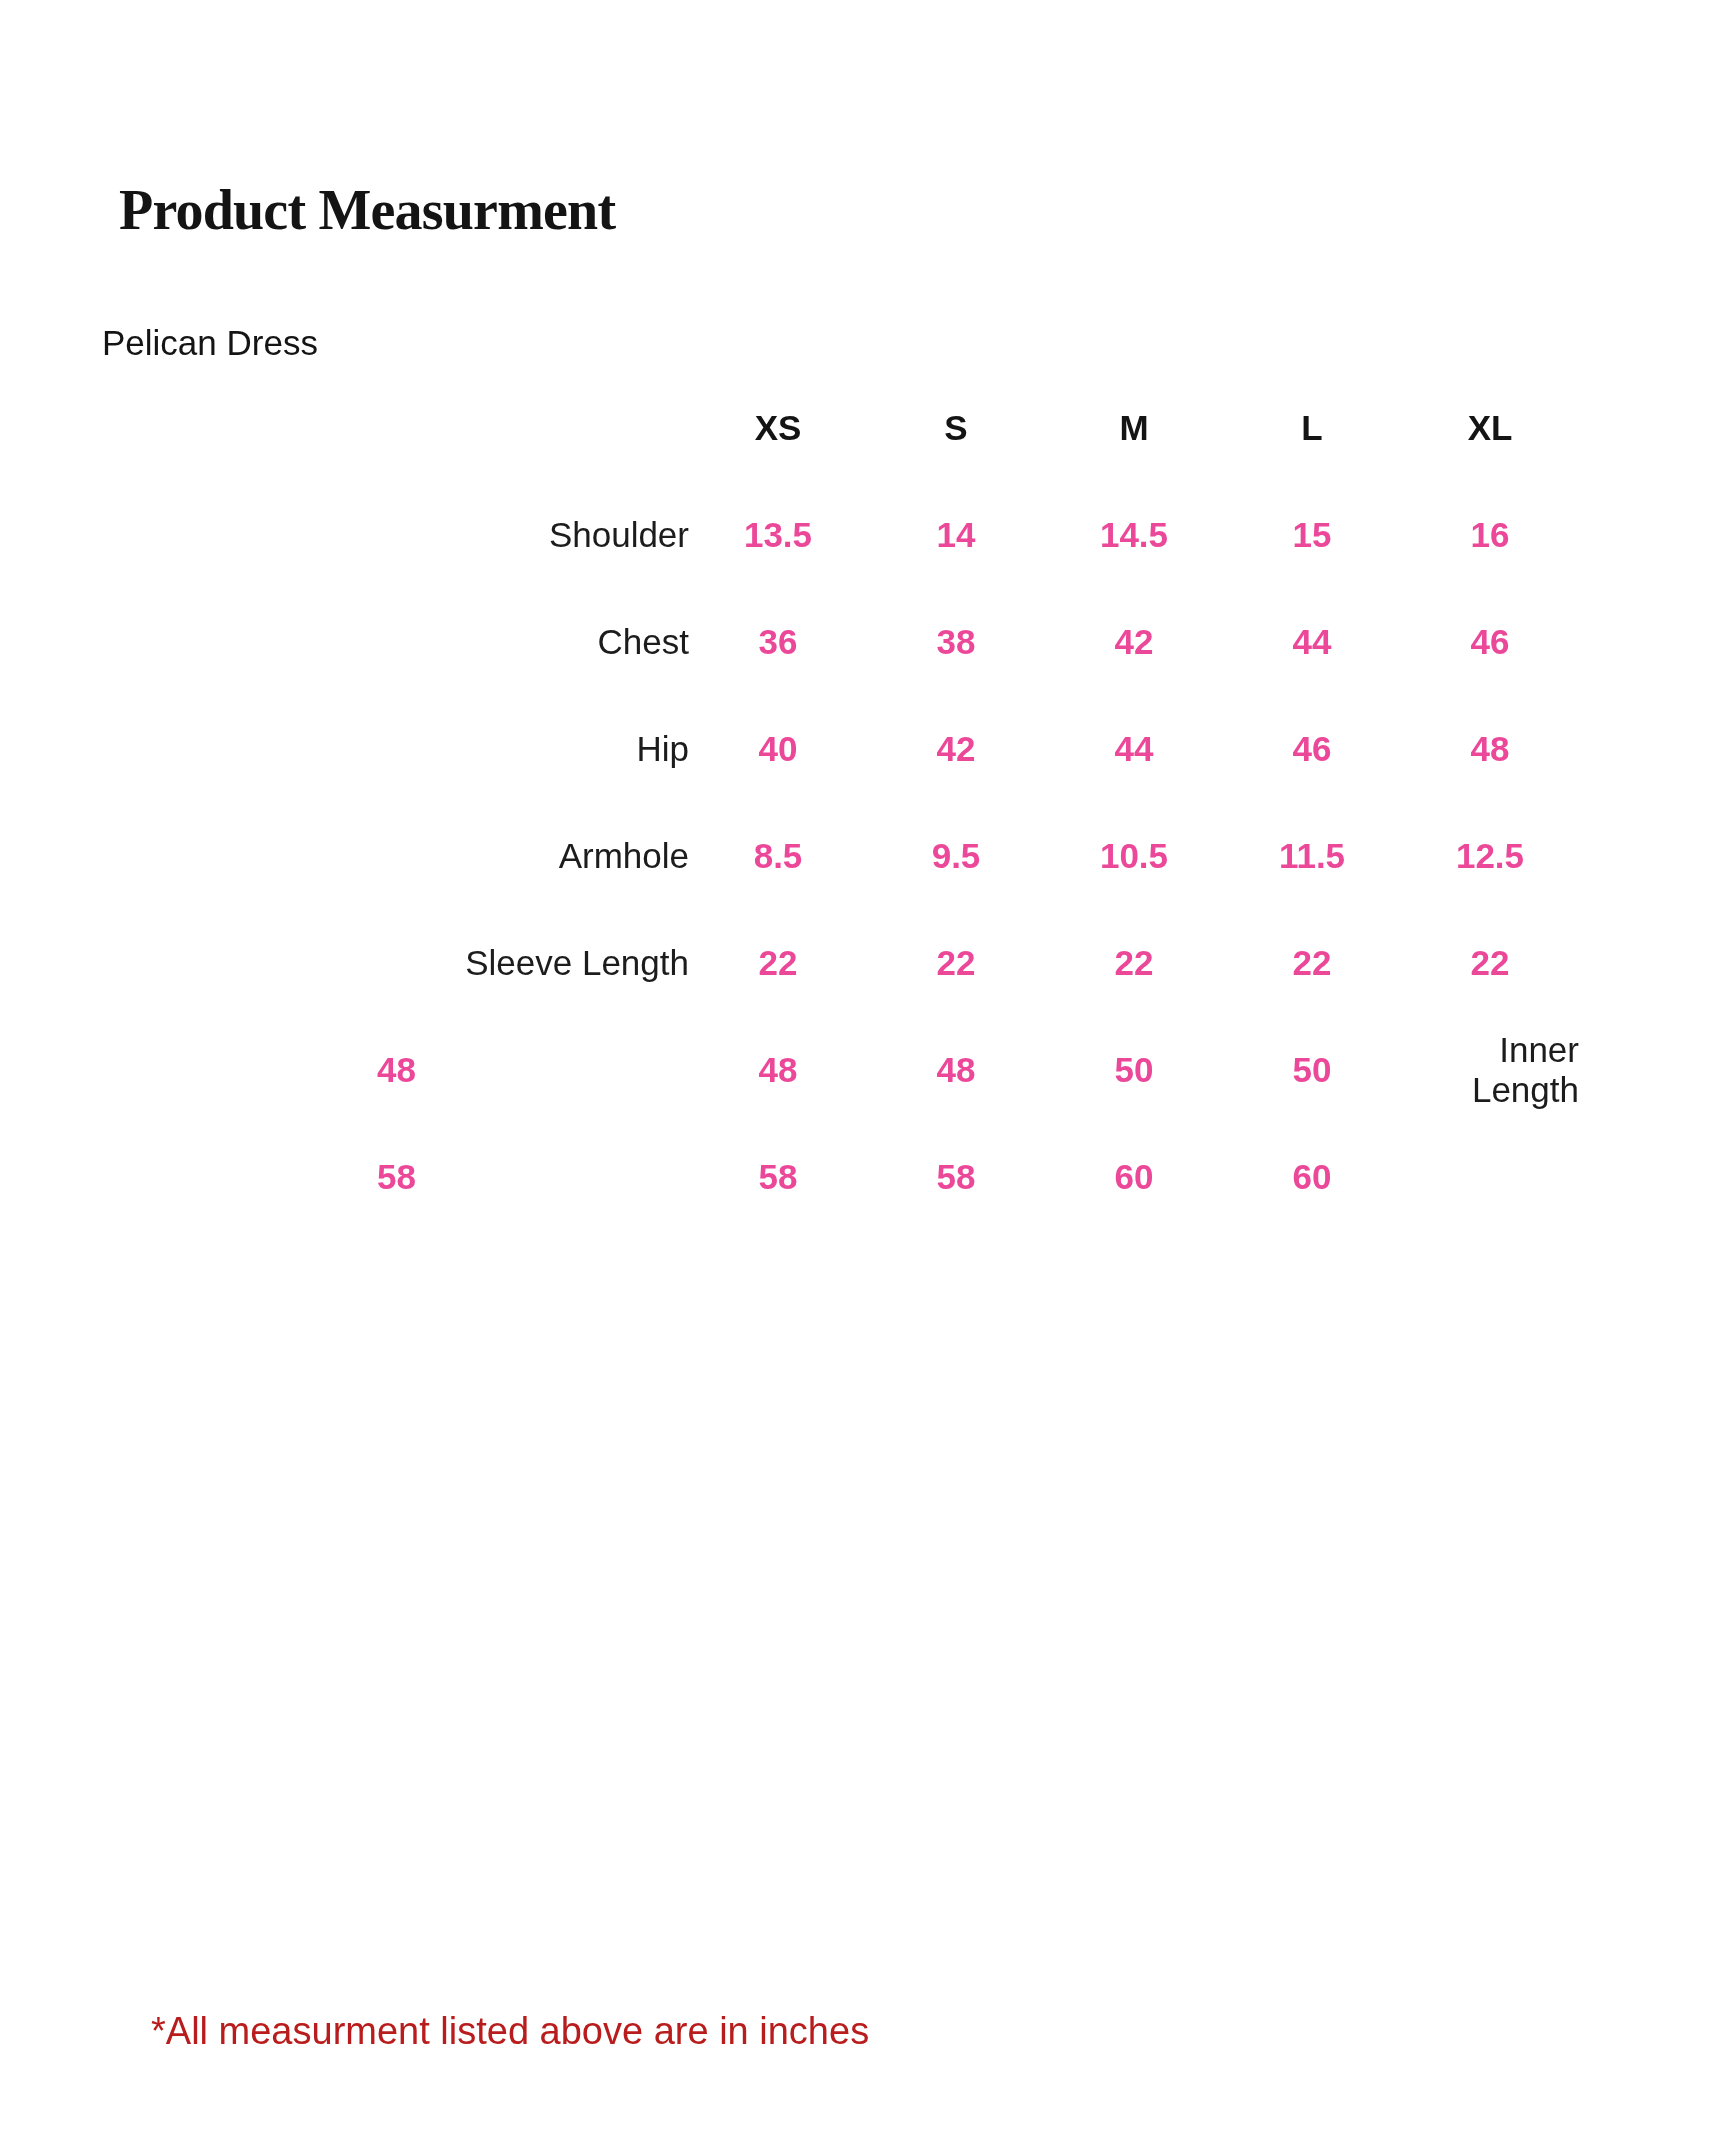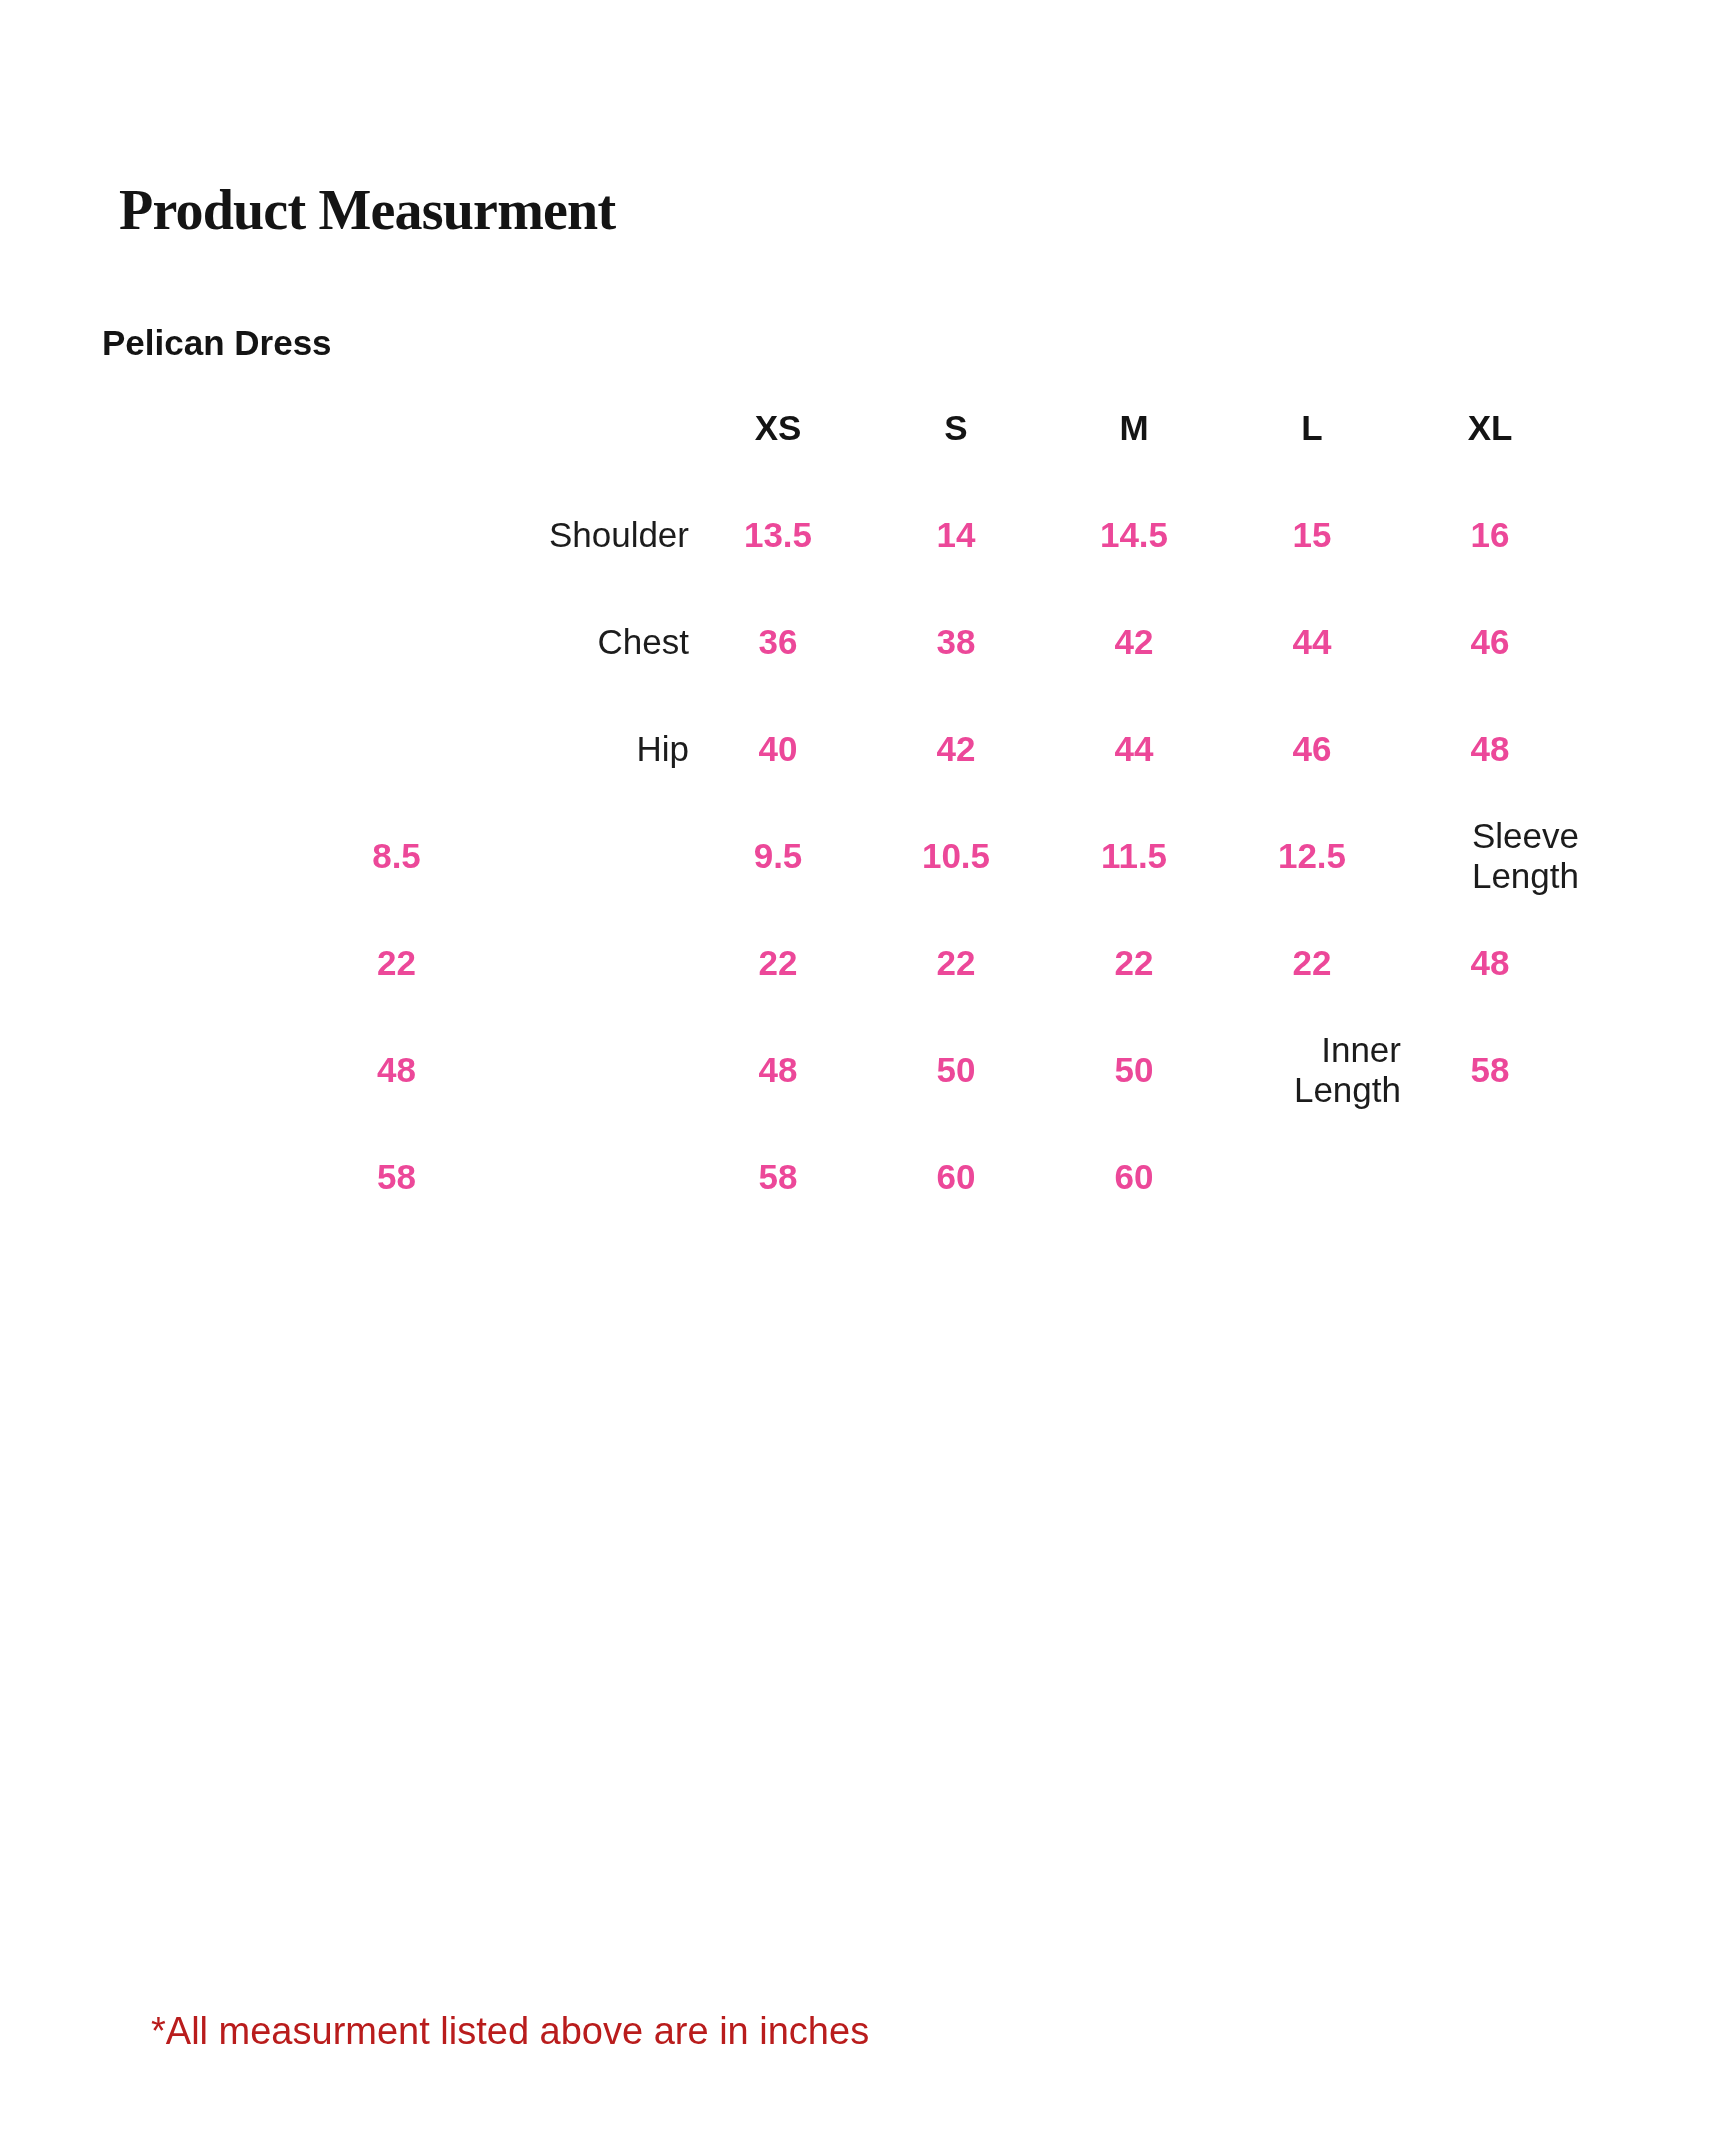--- a/index.html
+++ b/index.html
@@ -26,21 +26,21 @@
     letter-spacing: -0.8px;
     color: #141414;
     white-space: nowrap;
     margin-left: 15px;
   }
   .doc-subtitle {
     position: absolute;
     left: 102px;
     top: 322px;
     font-size: 35px;
-    font-weight: bold;
+    font-weight: normal;
     line-height: 1.2;
     color: #141414;
     white-space: nowrap;
   }
   .size-table {
     position: absolute;
     left: 104px;
     top: 374px;
     width: 1478px;
     display: grid;
@@ -105,20 +105,21 @@
   <div class="cell-value">44</div>
   <div class="cell-value">46</div>
 
   <div class="row-label">Hip</div>
   <div class="cell-value">40</div>
   <div class="cell-value">42</div>
   <div class="cell-value">44</div>
   <div class="cell-value">46</div>
   <div class="cell-value">48</div>
 
+  <div class="row-label">Armhole</div>
   <div class="cell-value">8.5</div>
   <div class="cell-value">9.5</div>
   <div class="cell-value">10.5</div>
   <div class="cell-value">11.5</div>
   <div class="cell-value">12.5</div>
 
   <div class="row-label">Sleeve Length</div>
   <div class="cell-value">22</div>
   <div class="cell-value">22</div>
   <div class="cell-value">22</div>

